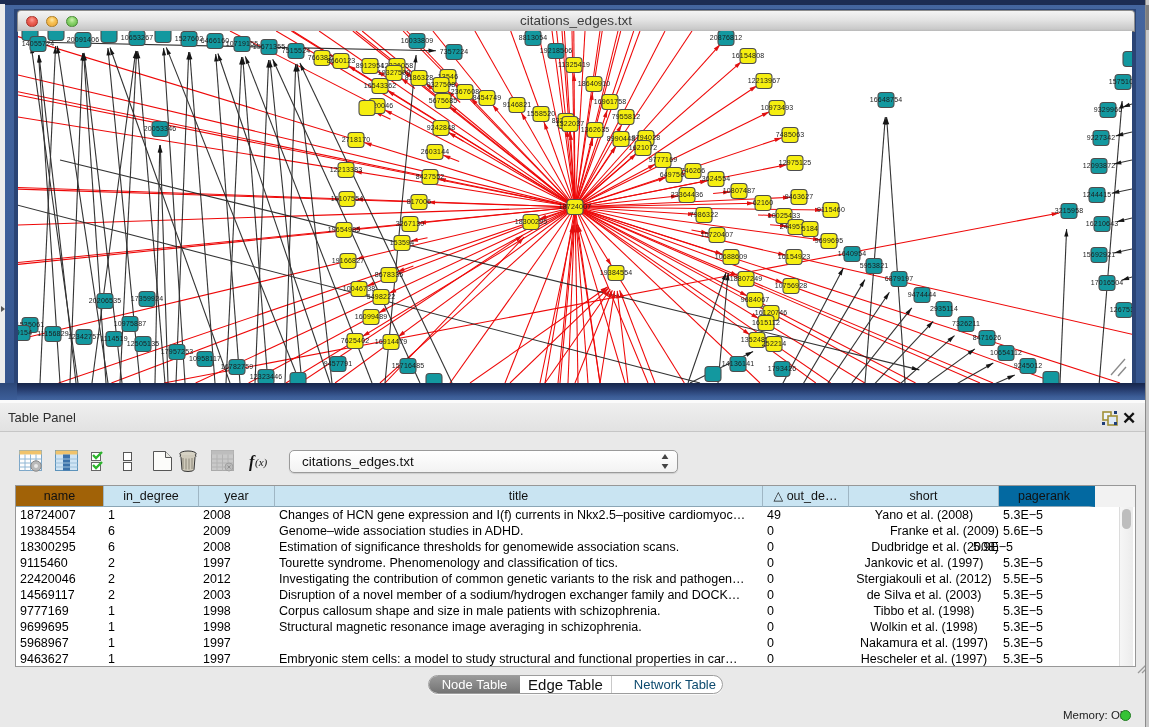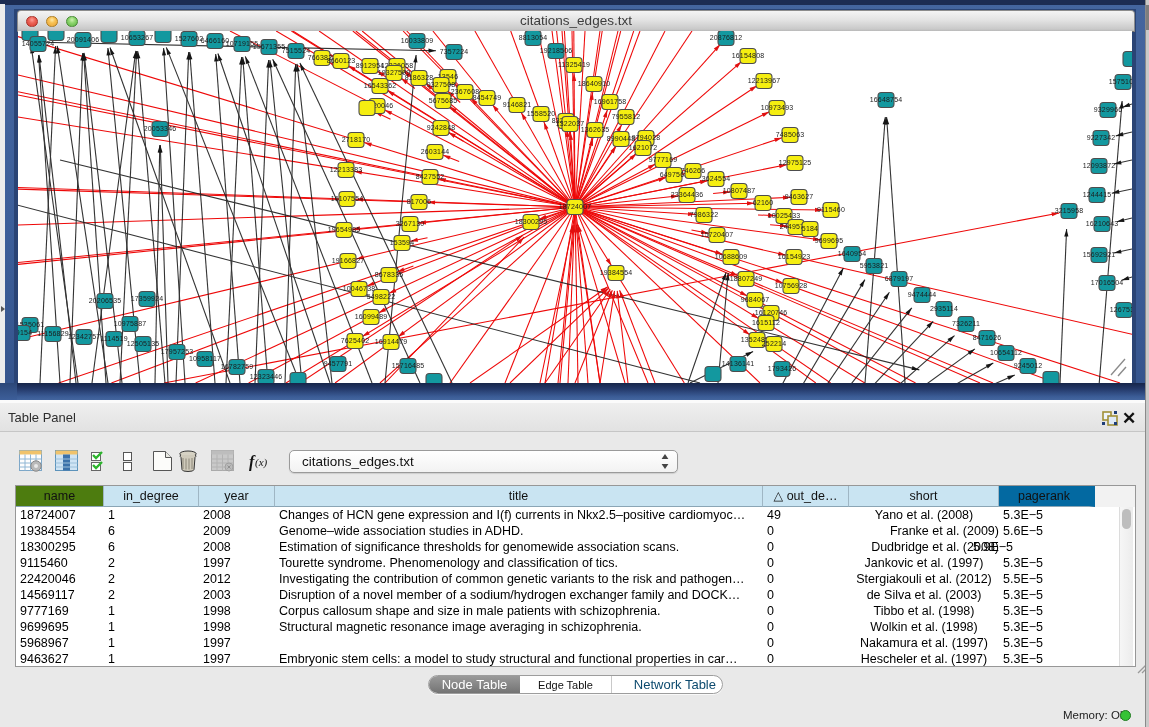--- a/index.html
+++ b/index.html
@@ -667,21 +667,21 @@
 
 <div class="abs" style="left:289px;top:450px;width:389px;height:23px;background:linear-gradient(180deg,#ffffff,#f2f2f2);border:1px solid #9a9a9a;border-radius:5px;box-shadow:0 1px 1px rgba(0,0,0,.12)"></div>
 <div class="abs" style="left:302px;top:450px;height:23px;line-height:23px;font-size:13.5px;color:#111">citations_edges.txt</div>
 <svg class="abs" style="left:660px;top:453px" width="10" height="17" viewBox="0 0 10 17">
 <path d="M5 1 l3.4 5 h-6.8 z" fill="#444"></path>
     <path d="M5 16 l3.4 -5 h-6.8 z" fill="#444"></path>
 </svg>
 
 <div class="abs" style="left:15px;top:485px;width:1121px;height:182px;background:#fff;border:1px solid #979797"></div>
 <div class="abs" style="left:16px;top:486px;width:1119px;height:21px;background:#f2f2f2">
-    <div style="position:absolute;left:0px;top:0;width:88px;height:21px;line-height:21px;background:#4d7c0f;border-right:1px solid #9fb6c4;border-bottom:1px solid #8aa5b5;box-sizing:border-box;text-align:center;font-size:12.5px;color:#111;overflow:hidden;white-space:nowrap">name</div>
+    <div style="position:absolute;left:0px;top:0;width:88px;height:21px;line-height:21px;background:#a16207;border-right:1px solid #9fb6c4;border-bottom:1px solid #8aa5b5;box-sizing:border-box;text-align:center;font-size:12.5px;color:#111;overflow:hidden;white-space:nowrap">name</div>
     <div style="position:absolute;left:88px;top:0;width:95px;height:21px;line-height:21px;background:#c9e4f2;border-right:1px solid #9fb6c4;border-bottom:1px solid #8aa5b5;box-sizing:border-box;text-align:center;font-size:12.5px;color:#111;overflow:hidden;white-space:nowrap">in_degree</div>
     <div style="position:absolute;left:183px;top:0;width:76px;height:21px;line-height:21px;background:#c9e4f2;border-right:1px solid #9fb6c4;border-bottom:1px solid #8aa5b5;box-sizing:border-box;text-align:center;font-size:12.5px;color:#111;overflow:hidden;white-space:nowrap">year</div>
     <div style="position:absolute;left:259px;top:0;width:488px;height:21px;line-height:21px;background:#c9e4f2;border-right:1px solid #9fb6c4;border-bottom:1px solid #8aa5b5;box-sizing:border-box;text-align:center;font-size:12.5px;color:#111;overflow:hidden;white-space:nowrap">title</div>
     <div style="position:absolute;left:747px;top:0;width:86px;height:21px;line-height:21px;background:#c9e4f2;border-right:1px solid #9fb6c4;border-bottom:1px solid #8aa5b5;box-sizing:border-box;text-align:center;font-size:12.5px;color:#111;overflow:hidden;white-space:nowrap">△ out_de…</div>
     <div style="position:absolute;left:833px;top:0;width:150px;height:21px;line-height:21px;background:#c9e4f2;border-right:1px solid #9fb6c4;border-bottom:1px solid #8aa5b5;box-sizing:border-box;text-align:center;font-size:12.5px;color:#111;overflow:hidden;white-space:nowrap">short</div>
     <div style="position:absolute;left:983px;top:0;width:96px;height:21px;line-height:21px;background:#0369a1;border-right:6px solid #0369a1;border-bottom:1px solid #8aa5b5;box-sizing:border-box;text-align:center;font-size:12.5px;color:#111;overflow:hidden;white-space:nowrap">pagerank</div>
   </div>
 <div style="position:absolute;left:16px;top:507px;width:1103px;height:16px;font-size:12.5px;color:#000">
     <div style="position:absolute;left:0px;width:84px;top:0;height:16px;line-height:16px;padding-left:4px;text-align:left;overflow:hidden;white-space:nowrap">18724007</div>
     <div style="position:absolute;left:88px;width:91px;top:0;height:16px;line-height:16px;padding-left:4px;text-align:left;overflow:hidden;white-space:nowrap">1</div>
@@ -774,21 +774,21 @@
 
 <div class="abs" style="left:1119px;top:507px;width:14px;height:159px;background:linear-gradient(90deg,#f6f6f6,#ececec);border-left:1px solid #dcdcdc"></div>
 <div class="abs" style="left:1121.5px;top:509px;width:9px;height:20px;background:#bdbdbd;border-radius:5px"></div>
 
 <svg class="abs" style="left:1134px;top:660px" width="14" height="14" viewBox="0 0 14 14">
     <path d="M4 13 L13 4 M8 13 L13 8" stroke="#9a9a9a" stroke-width="1.3"></path>
   </svg>
 
 <div class="abs" style="left:428px;top:675px;width:295px;height:19px;border:1px solid #9d9d9d;border-radius:10px;background:#fff;overflow:hidden;box-shadow:0 1px 0 rgba(255,255,255,.7)">
 <div class="abs" style="left:0;top:0;width:91px;height:19px;background:linear-gradient(180deg,#9a9a9a,#6f6f6f);color:#fff;text-align:center;line-height:18px;font-size:13px">Node Table</div>
-<div class="abs" style="left:91px;top:0;width:92px;height:19px;color:#111;text-align:center;line-height:18px;font-size:11px;border-right:1px solid #c9c9c9">Edge Table</div>
+<div class="abs" style="left:91px;top:0;width:92px;height:19px;color:#111;text-align:center;line-height:18px;font-size:15px;border-right:1px solid #c9c9c9">Edge Table</div>
 <div class="abs" style="left:175px;top:0;width:112px;height:19px;color:#0c4a6e;text-align:right;line-height:18px;font-size:13px">Network Table</div>
 </div>
 
 <div class="abs" style="left:1063px;top:709px;font-size:11.5px;color:#222">Memory: OK</div>
 <div class="abs" style="left:1120px;top:710px;width:11px;height:11px;border-radius:50%;background:#35c335;border:1px solid #1f7a1f"></div>
 
 <div class="abs" style="left:1144.5px;top:0;width:1.5px;height:727px;background:#8a8a8a"></div>
 <div class="abs" style="left:1146px;top:0;width:3px;height:727px;background:#c9c9c9"></div>
 <div class="abs" style="left:1146px;top:5px;width:3px;height:25px;background:#7e7e7e"></div>
 </body></html>

